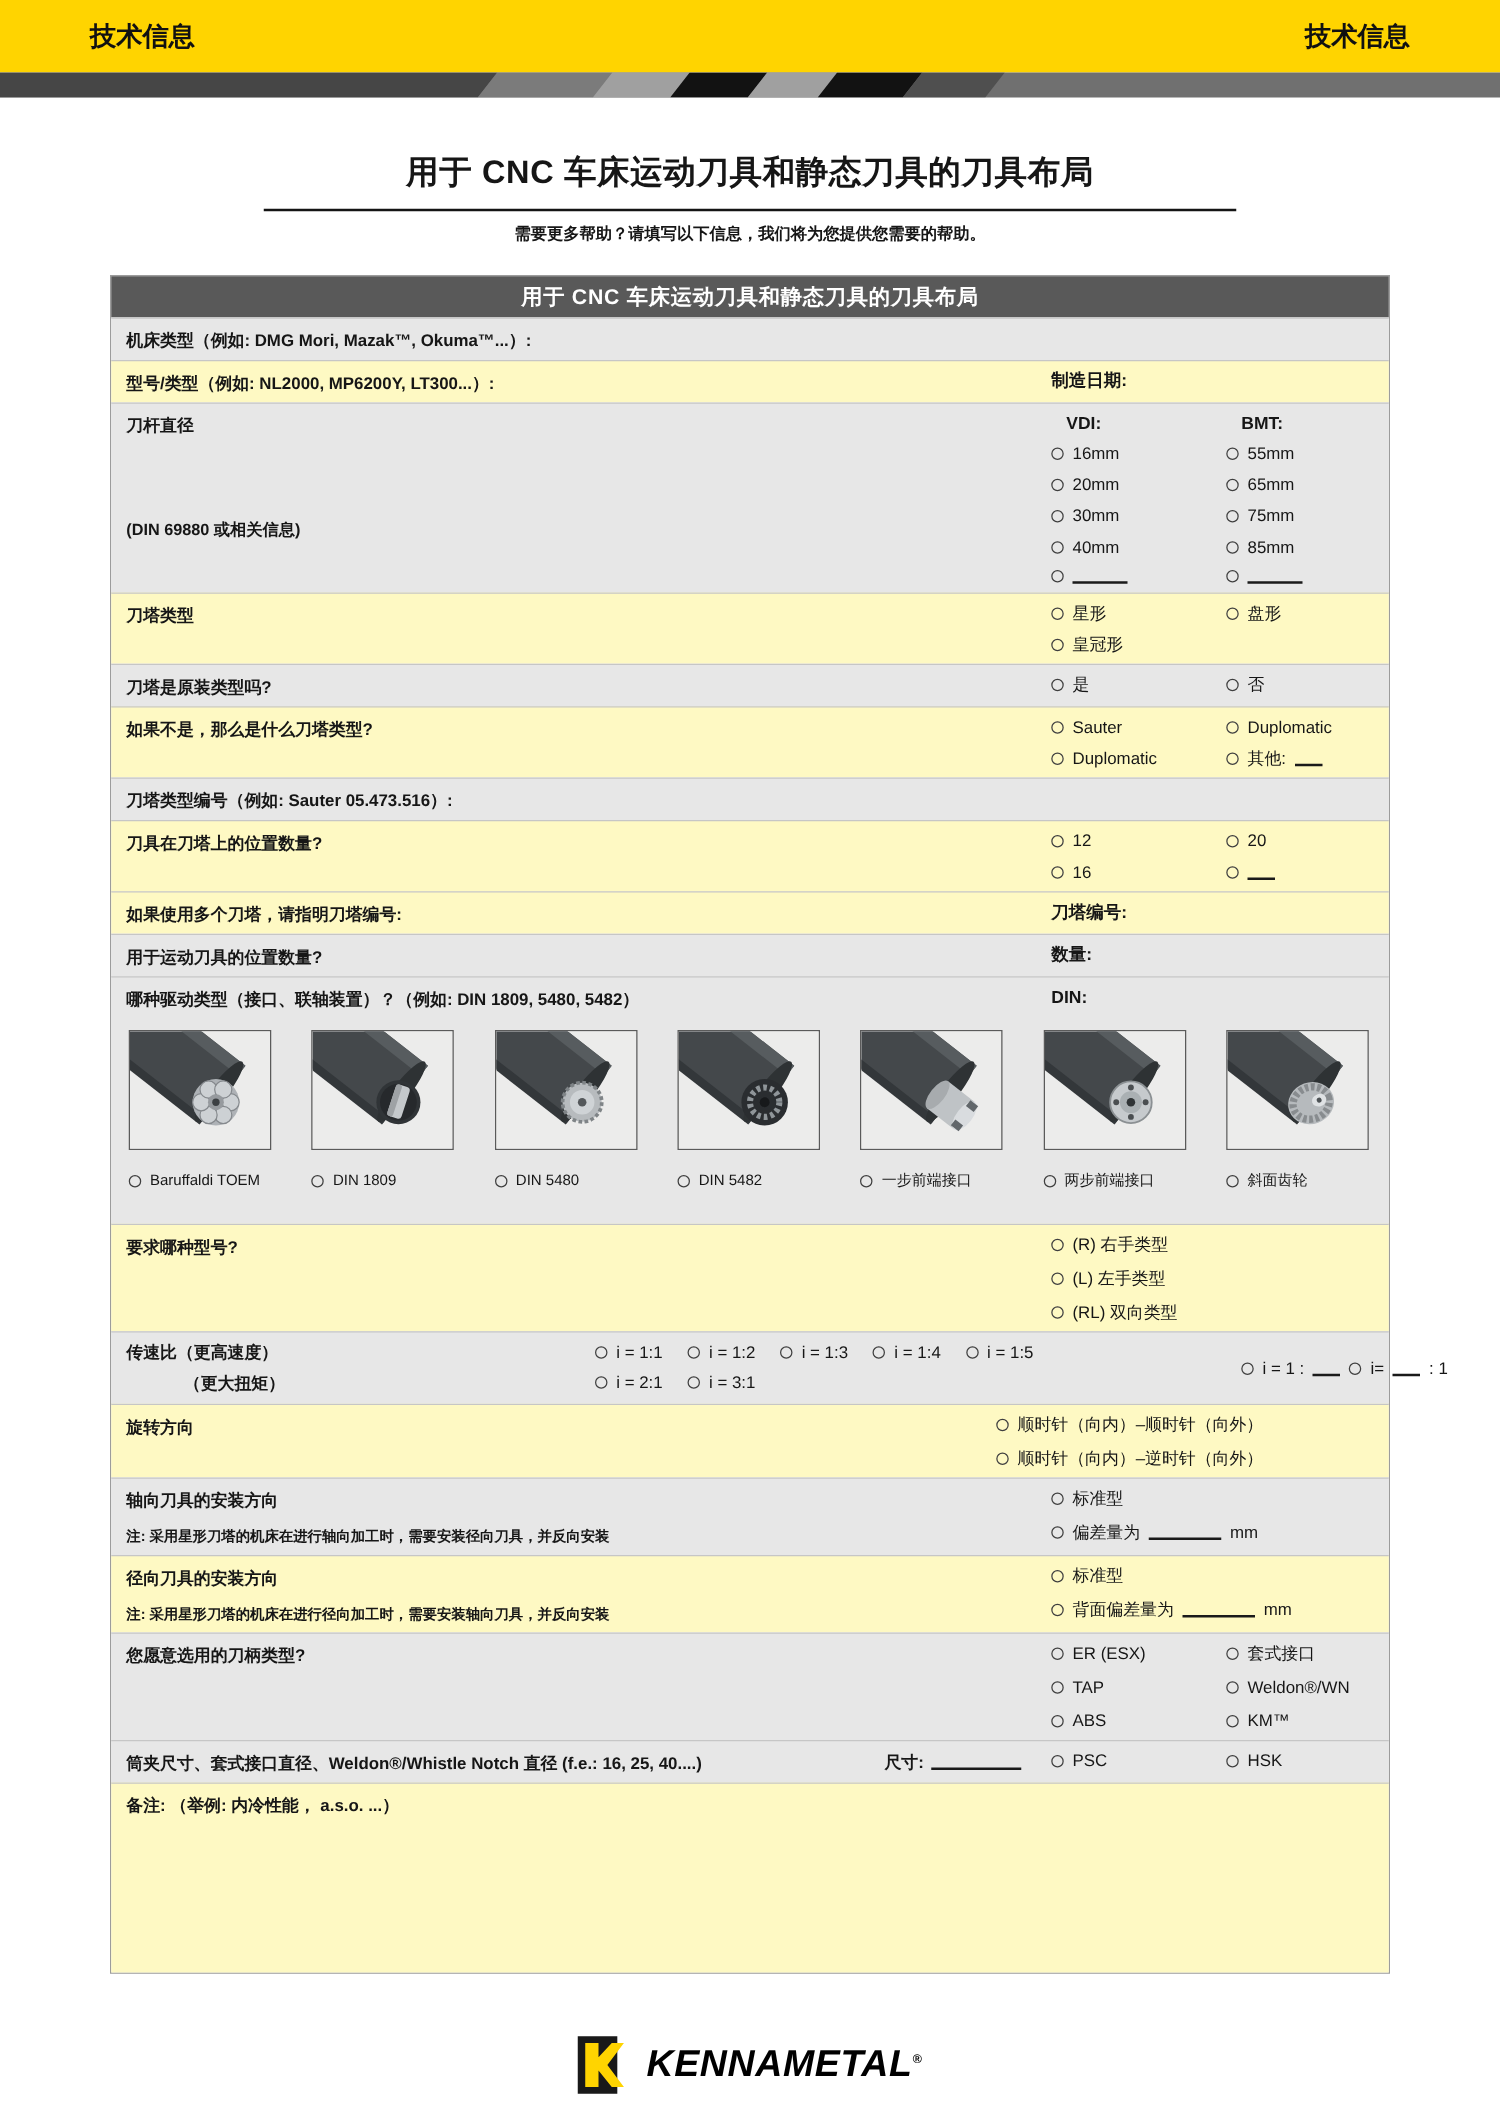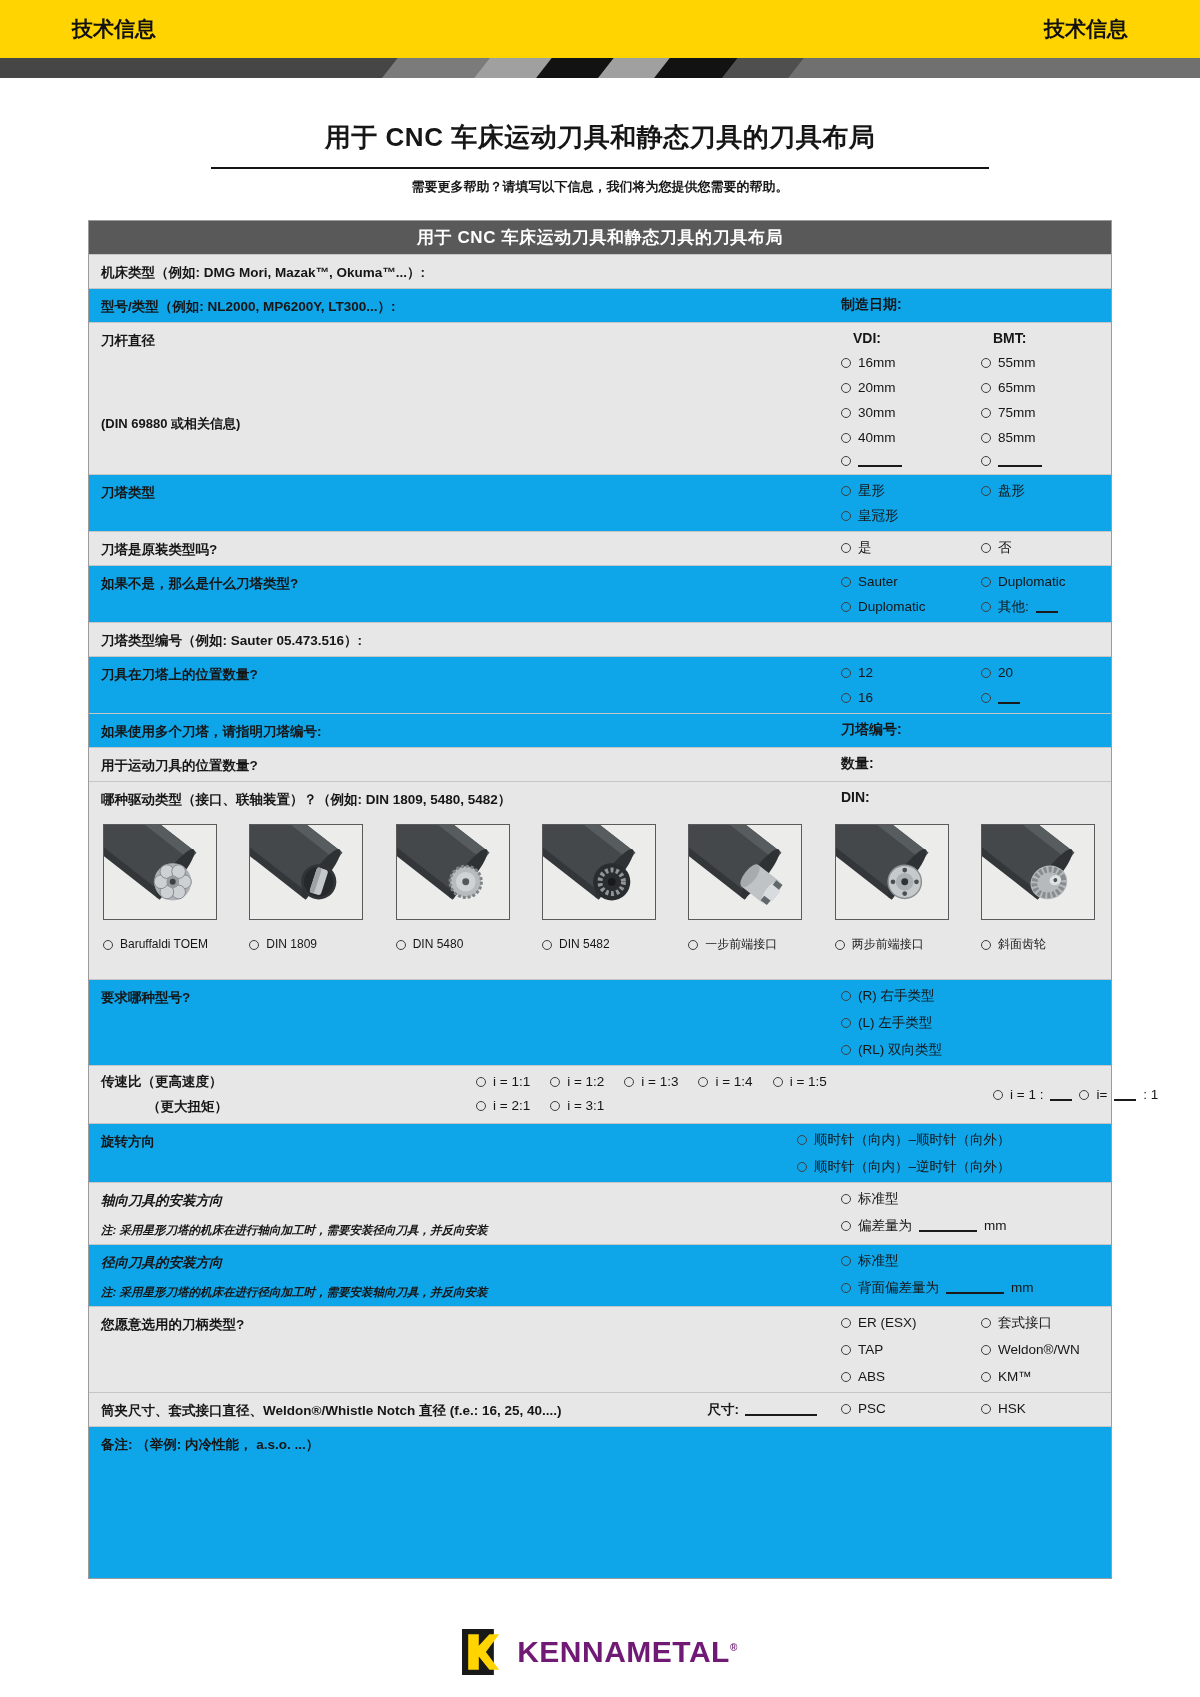--- a/index.html
+++ b/index.html
@@ -17,33 +17,33 @@
   .main-title{font-size:26px;font-weight:bold;margin:0;letter-spacing:.5px;}
   .titleline{width:778px;height:2px;background:#141414;margin:12px auto 9px;}
   .subtitle{font-size:13px;font-weight:bold;}
 
   
   .form{width:1024px;margin:24px 0 0 88px;border:1px solid #9c9c9c;box-sizing:border-box;}
   .form-header{height:33px;background:#595959;color:#fff;font-weight:bold;font-size:17px;display:flex;align-items:center;justify-content:center;letter-spacing:.6px;}
   .row{display:flex;padding:7px 14px 7px 12px;border-top:1px solid #c6c6c6;box-sizing:border-box;}
   .row:first-of-type{border-top:none;}
   .gray{background:#e7e7e7;}
-  .white{background:#0ea5e9;}
+  .white{background:#fef9c3;}
   .lbl{font-size:13.5px;font-weight:bold;padding-top:2px;line-height:17px;}
   .grow{flex:1;}
   .opts{width:256px;display:grid;grid-template-columns:140px 1fr;row-gap:8px;align-content:start;flex:none;}
   .single{grid-template-columns:1fr;}
   .opt{display:flex;align-items:center;gap:7px;font-size:13.5px;line-height:17px;white-space:nowrap;}
   .rb{width:10px;height:10px;border:1.4px solid #3f3f3f;border-radius:50%;flex:none;background:transparent;box-sizing:border-box;}
   .hd{font-weight:bold;font-size:14px;}
   .hd-pad{padding-left:12px;}
   .blank{display:inline-block;border-bottom:2px solid #1a1a1a;height:11px;}
   .w20{width:22px;}.w40{width:44px;}.w55{width:58px;}.w70{width:72px;}
   .note{font-size:11.5px;font-weight:bold;margin-top:14px;line-height:14px;}
-  .lblblock{flex:1;display:flex;flex-direction:column;font-style:italic;}
+  .lblblock{flex:1;display:flex;flex-direction:column;}
 
   
   .leftcol{flex:1;display:flex;flex-direction:column;}
   .sublabel{font-size:13px;font-weight:bold;margin-top:auto;margin-bottom:34px;}
 
   
   .coup-row{display:flex;justify-content:space-between;margin-top:16px;padding:0 2px 6px 2px;}
   .coupling{width:114px;display:flex;flex-direction:column;}
   .imgbox{width:114px;height:96px;border:1px solid #5a5a5a;box-sizing:border-box;background:#ececeb;overflow:hidden;}
   .imgbox svg{display:block;width:100%;height:100%;}
@@ -55,21 +55,21 @@
   .ratio-mid{flex:1;display:flex;flex-direction:column;gap:7px;}
   .rline{display:flex;gap:20px;}
   .ratio-right{width:104px;display:flex;flex-direction:row;gap:7px;flex:none;}
 
   
   .size-cell{display:flex;align-items:center;gap:6px;font-weight:bold;font-size:13.5px;margin-right:24px;flex:none;}
 
   
   .footer{margin-top:48px;}
   .logo-row{display:flex;align-items:center;justify-content:center;gap:9px;}
-  .brand{font-size:30px;font-weight:bold;letter-spacing:.5px;color:#701a75;}
+  .brand{font-size:30px;font-weight:bold;letter-spacing:.5px;color:#000000;font-style:italic;}
   .brand sup{font-size:10px;}
 </style>
 </head>
 <body>
 
 <svg width="0" height="0" style="position:absolute" aria-hidden="true">
   <defs>
     <g id="cp-shank">
       <rect x="0" y="0" width="114" height="96" fill="#ececeb"></rect>
       <g transform="rotate(38 24 14)">

